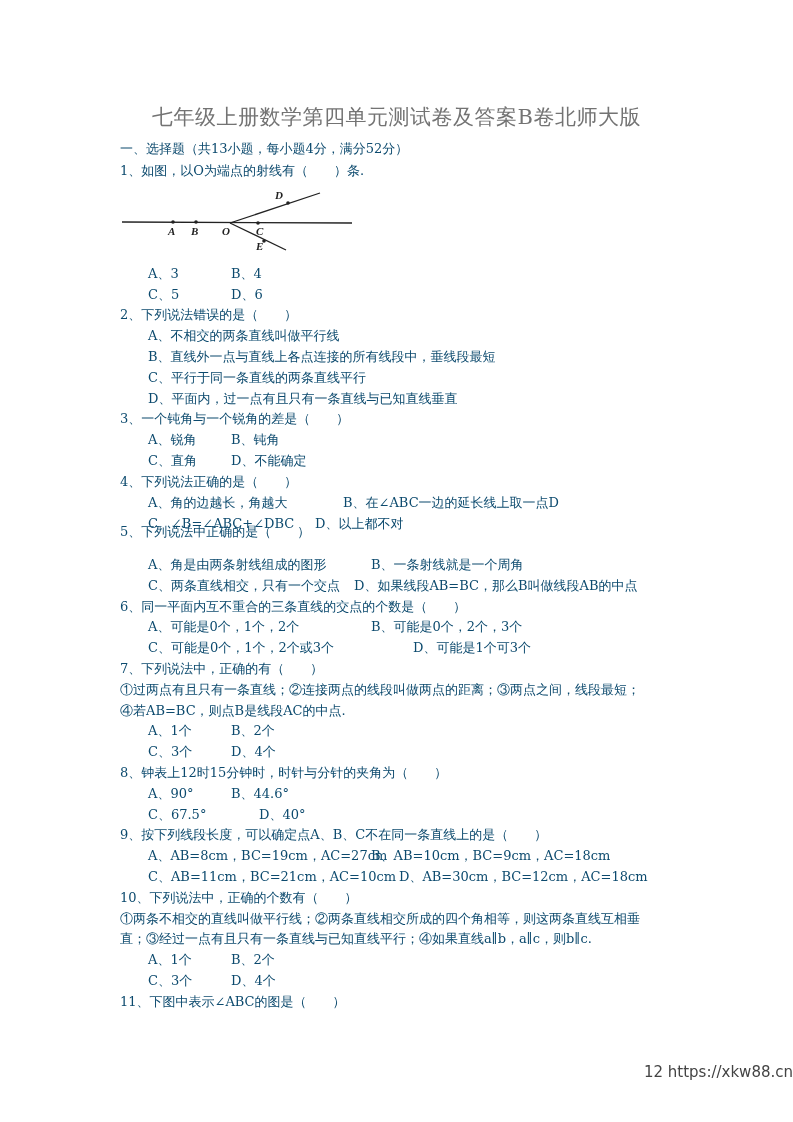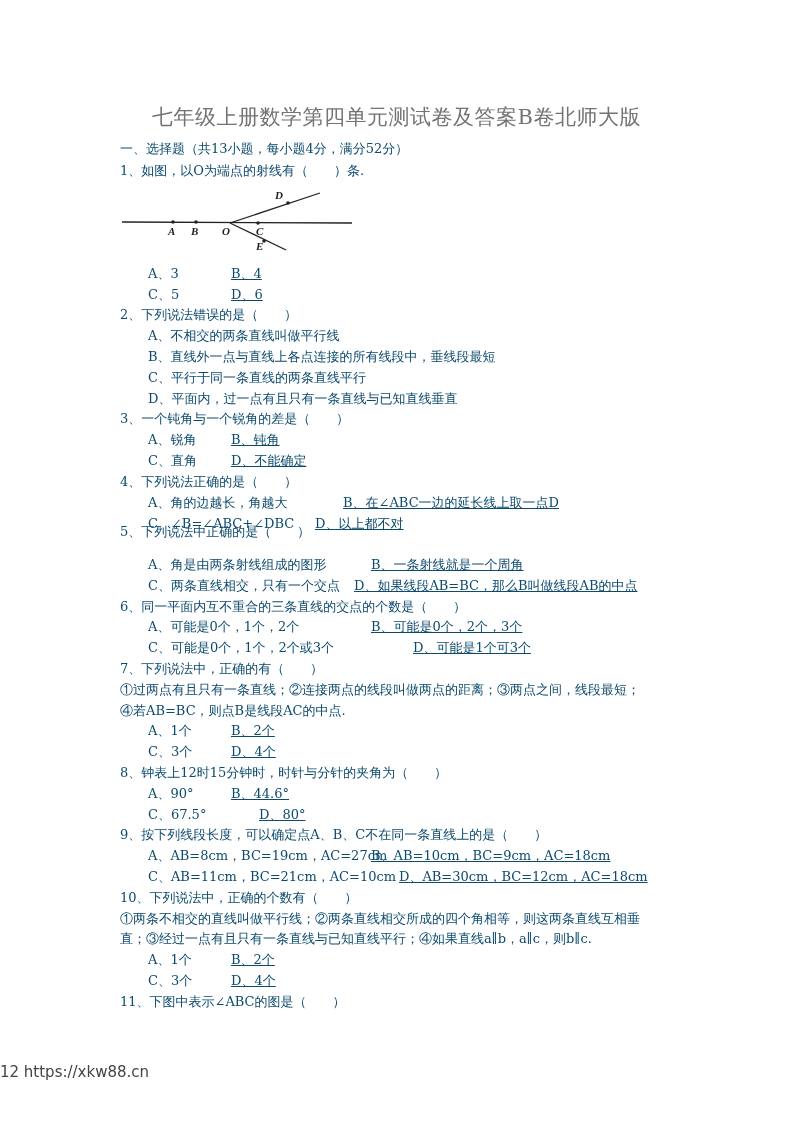--- a/index.html
+++ b/index.html
@@ -2,23 +2,23 @@
 <html><head>
 <meta charset="utf-8">
 <style>
   html, body { margin:0; padding:0; background:#ffffff; }
   body { width:793px; height:1122px; position:relative; overflow:hidden;
          font-family:"DejaVu Serif","Liberation Serif",serif; color:#1a1a1a; }
   .title { position:absolute; top:103px; left:0; width:793px; text-align:center;
            font-size:21px; letter-spacing:0.5px; color:#737373; }
   .line { position:absolute; left:120px; font-size:13px; line-height:16px; white-space:nowrap; color:#0c4a6e; }
   .opt { left:148px; }
-  .opt span.b { position:absolute;text-decoration:underline; }
+  .opt span.b { position:absolute; }
   .figure { position:absolute; left:118px; top:186px; width:240px; height:70px; }
-  .footer { position:absolute; top:1063px; left:0; width:793px; text-align:left;
+  .footer { position:absolute; top:1063px; left:0; width:793px; text-align:right;
             font-family:"DejaVu Sans","Liberation Sans",sans-serif; font-size:15px; color:#444; }
 </style>
 </head>
 <body>
 
 <div class="title">七年级上册数学第四单元测试卷及答案B卷北师大版</div>
 <div class="line" style="top:141px">一、选择题（共13小题，每小题4分，满分52分）</div>
 
 <div class="line" style="top:163px">1、如图，以O为端点的射线有（　　）条.</div>
 <svg class="figure" viewBox="0 0 240 70">
@@ -106,21 +106,21 @@
   <span class="b" style="left:83px">D、4个</span>
 </div>
 
 <div class="line" style="top:765px">8、钟表上12时15分钟时，时针与分针的夹角为（　　）</div>
 <div class="line opt" style="top:786px">
   <span>A、90°</span>
   <span class="b" style="left:83px">B、44.6°</span>
 </div>
 <div class="line opt" style="top:807px">
   <span>C、67.5°</span>
-  <span class="b" style="left:111px">D、80°</span>
+  <span class="b" style="left:111px">D、40°</span>
 </div>
 
 <div class="line" style="top:827px">9、按下列线段长度，可以确定点A、B、C不在同一条直线上的是（　　）</div>
 <div class="line opt" style="top:848px">
   <span>A、AB=8cm，BC=19cm，AC=27cm</span>
   <span class="b" style="left:223px">B、AB=10cm，BC=9cm，AC=18cm</span>
 </div>
 <div class="line opt" style="top:869px">
   <span>C、AB=11cm，BC=21cm，AC=10cm</span>
   <span class="b" style="left:251px">D、AB=30cm，BC=12cm，AC=18cm</span>

